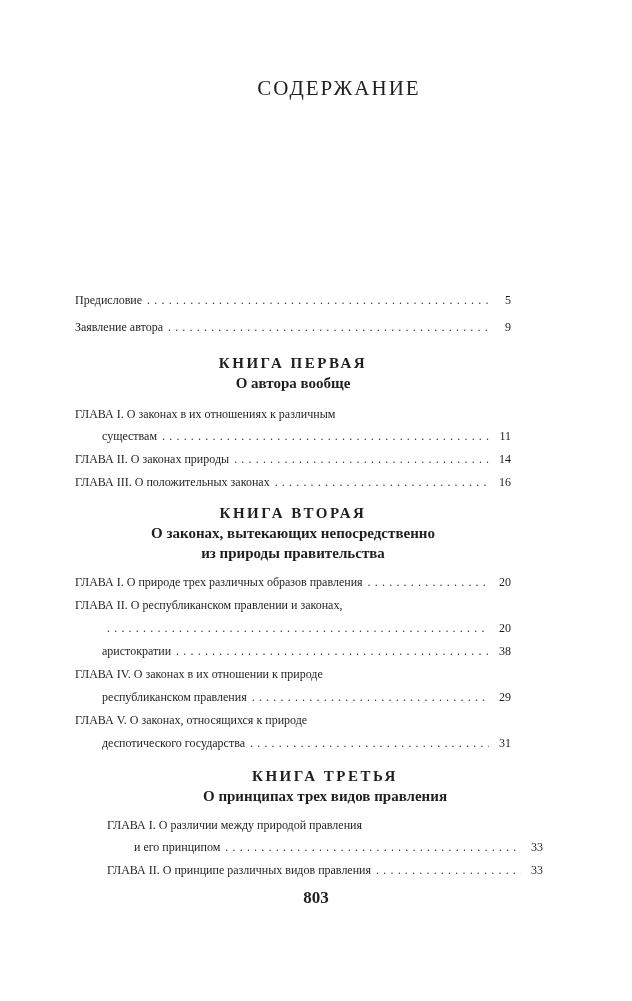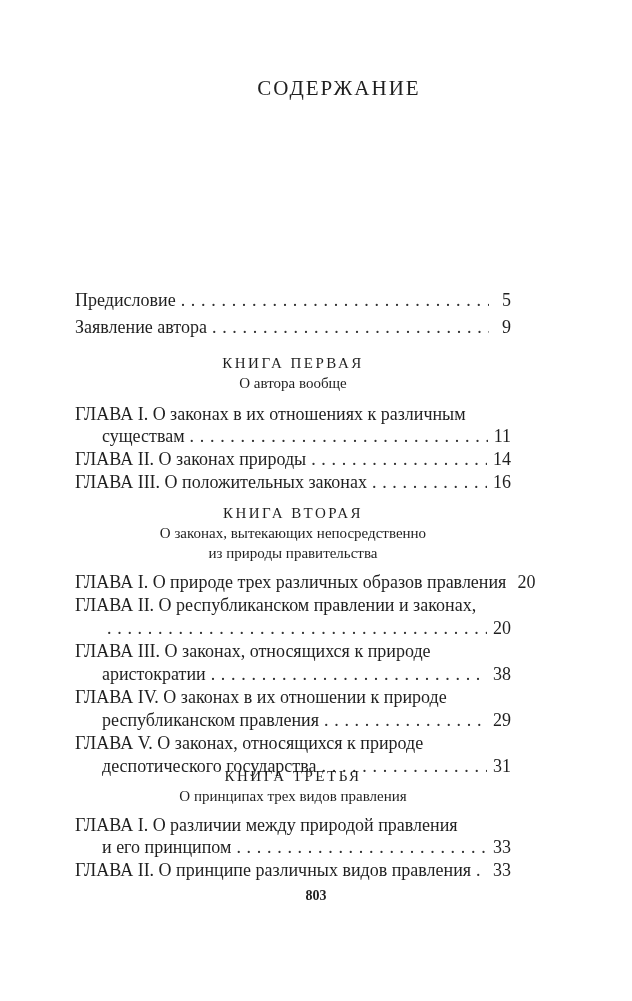--- a/index.html
+++ b/index.html
@@ -1,31 +1,31 @@
 <!DOCTYPE html>
 <html><head>
 <meta charset="utf-8">
 <style>
   html, body { margin: 0; padding: 0; background: #ffffff; }
   body { width: 632px; height: 1001px; position: relative; overflow: hidden;
          font-family: "Liberation Serif", "DejaVu Serif", serif; color: #1f1f1f; }
   .page-title { position: absolute; top: 76px; left: 0; width: 632px; text-align: center;
                 font-size: 21px; letter-spacing: 2px; font-weight: normal; margin-left: 23px; }
   .toc { position: absolute; left: 75px; width: 436px; }
-  .row { display: flex; align-items: flex-end; font-size: 18px; line-height: 23px; white-space: nowrap; }
+  .row { display: flex; align-items: flex-end; font-size: 12px; line-height: 23px; white-space: nowrap; }
   .row .t { flex: 0 0 auto; }
   .row .dots { flex: 1 1 auto; overflow: hidden; margin: 0 6px 0 5px; letter-spacing: 3.2px; color: #333; }
   .row .dots::before { content: ". . . . . . . . . . . . . . . . . . . . . . . . . . . . . . . . . . . . . . . . . . . . . . . . . . . . . . . . . . . . . . . . . . . . . . . . . . . . . . . ."; letter-spacing: 0; word-spacing: 1.2px; }
   .row .p { flex: 0 0 auto; min-width: 16px; text-align: right; }
   .row.first { line-height: 21px; }
   .indent { padding-left: 27px; }
-  .book-head { text-align: center; font-weight: normal; font-size: 15px; line-height: 20px; }
+  .book-head { text-align: center; font-weight: bold; font-size: 15px; line-height: 20px; }
   .book-head .bn { letter-spacing: 2.5px; }
   .page-number { position: absolute; top: 888px; left: 0; width: 632px; text-align: center;
-                 font-weight: bold; font-size: 14px; }
+                 font-weight: bold; font-size: 17px; }
 </style>
 </head>
 <body>
 
 <div class="page-title">СОДЕРЖАНИЕ</div>
 
 <div class="toc" style="top:287px;">
   <div class="row" style="line-height:27px;">
     <span class="t">Предисловие</span>
     <span class="dots"></span>
@@ -76,23 +76,20 @@
     <span class="dots"></span>
     <span class="p">20</span>
   </div>
   <div class="row">
     <span class="t">ГЛАВА II. О республиканском правлении и законах,</span>
   </div>
   <div class="row indent">
     <span class="dots"></span>
     <span class="p">20</span>
   </div>
-  <div class="row">
-    <span class="t">ГЛАВА III. О законах, относящихся к природе</span>
-  </div>
   <div class="row indent">
     <span class="t">аристократии</span>
     <span class="dots"></span>
     <span class="p">38</span>
   </div>
   <div class="row">
     <span class="t">ГЛАВА IV. О законах в их отношении к природе</span>
   </div>
   <div class="row indent">
     <span class="t">республиканском правления</span>
@@ -102,21 +99,21 @@
   <div class="row">
     <span class="t">ГЛАВА V. О законах, относящихся к природе</span>
   </div>
   <div class="row indent">
     <span class="t">деспотического государства</span>
     <span class="dots"></span>
     <span class="p">31</span>
   </div>
 </div>
 
-<div class="toc" style="top:766px;">
+<div class="toc" style="top:766px;margin-left:32px;">
   <div class="book-head">
     <div class="bn">КНИГА ТРЕТЬЯ</div>
     <div>О принципах трех видов правления</div>
   </div>
   <div style="height:9px"></div>
   <div class="row first">
     <span class="t">ГЛАВА I. О различии между природой правления</span>
   </div>
   <div class="row indent">
     <span class="t">и его принципом</span>

